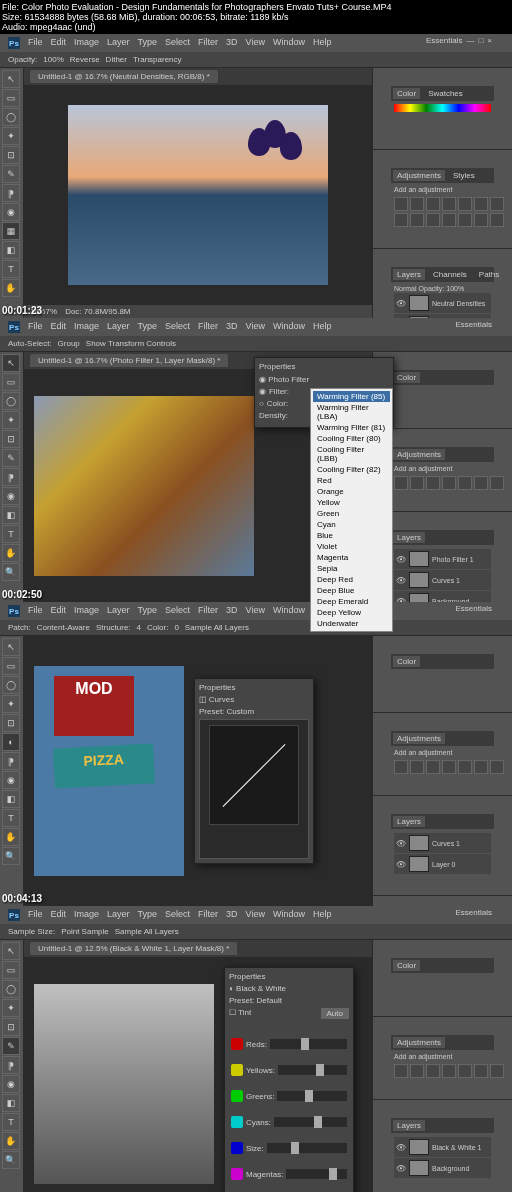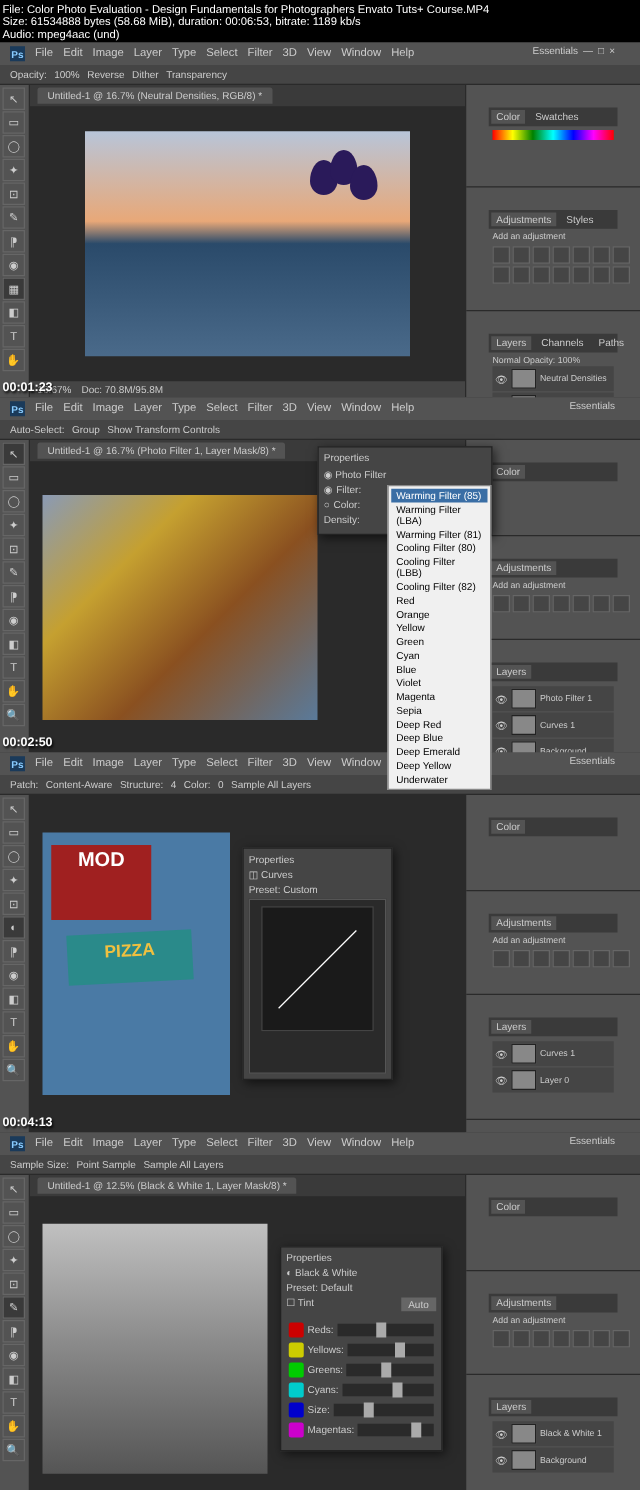--- a/index.html
+++ b/index.html
@@ -35,28 +35,28 @@
 .layer-thumb{width:20px;height:16px;background:#888;border:1px solid #222}
 .layer-eye{width:10px;font-size:8px}
 .props-panel{position:absolute;background:#454545;border:1px solid #222;padding:4px;font-size:8px;box-shadow:2px 2px 8px rgba(0,0,0,0.6)}
 .dropdown{position:absolute;background:#f0f0f0;color:#000;font-size:8px;padding:2px;min-width:70px;border:1px solid #888;z-index:10}
 .dropdown div{padding:1px 4px}
 .dropdown .selected{background:#3a6ea5;color:#fff}
 .timecode{position:absolute;bottom:2px;left:2px;color:#fff;font-size:10px;font-weight:bold;text-shadow:1px 1px 2px #000;z-index:20}
 .watermark{position:absolute;color:#0c0;font-size:18px;font-weight:bold;left:50%;transform:translateX(-50%);font-family:Georgia,serif;z-index:15}
 .leaves-img{background:linear-gradient(135deg,#8a9ab5 0%,#c5a030 30%,#8a5020 60%,#5a7a9a 100%);width:220px;height:180px}
 .pizza-img{background:#4a7aa5;width:150px;height:210px;position:relative}
-.pizza-sign{position:absolute;top:10px;left:7px;width:80px;height:60px;background:#a02020;color:#fff;font-size:16px;font-weight:bold;text-align:center;padding:4px}
+.pizza-sign{position:absolute;top:10px;left:20px;width:80px;height:60px;background:#a02020;color:#fff;font-size:16px;font-weight:bold;text-align:center;padding:4px}
 .pizza-text{position:absolute;top:80px;left:20px;width:100px;height:40px;background:#2a8a8a;color:#f0c040;font-size:14px;font-weight:bold;text-align:center;padding:6px;transform:rotate(-3deg)}
 .curves-panel{width:110px;height:140px;background:#2a2a2a;border:1px solid #555;position:relative}
 .curves-graph{width:90px;height:100px;background:#1a1a1a;margin:5px auto;border:1px solid #444;position:relative}
 .curve-line{position:absolute;width:100%;height:1px;background:#fff;top:50%;transform:rotate(-45deg)}
 .building-img{background:linear-gradient(180deg,#c0c0c0 0%,#888 50%,#555 100%);width:180px;height:200px;position:relative}
 .bw-sliders{padding:2px}
-.slider-row{display:flex;align-items:center;gap:3px;margin:4px 0}
+.slider-row{display:flex;align-items:center;gap:3px;margin:14px 0}
 .slider-label{width:12px;height:12px;border-radius:2px}
 .slider-track{flex:1;height:10px;background:#2a2a2a;position:relative}
 .slider-thumb{width:8px;height:12px;background:#aaa;position:absolute;top:-1px}
 .status-bar{background:#454545;padding:2px 6px;font-size:8px;display:flex;gap:8px}
 .top-right{position:absolute;right:20px;top:2px;display:flex;gap:4px;align-items:flex-start;font-size:8px}
 .ps-logo{width:12px;height:12px;background:#1a3a5a;color:#8cf;font-weight:bold;font-size:8px;display:inline-flex;align-items:center;justify-content:center}
 </style>
 </head>
 <body>
 

